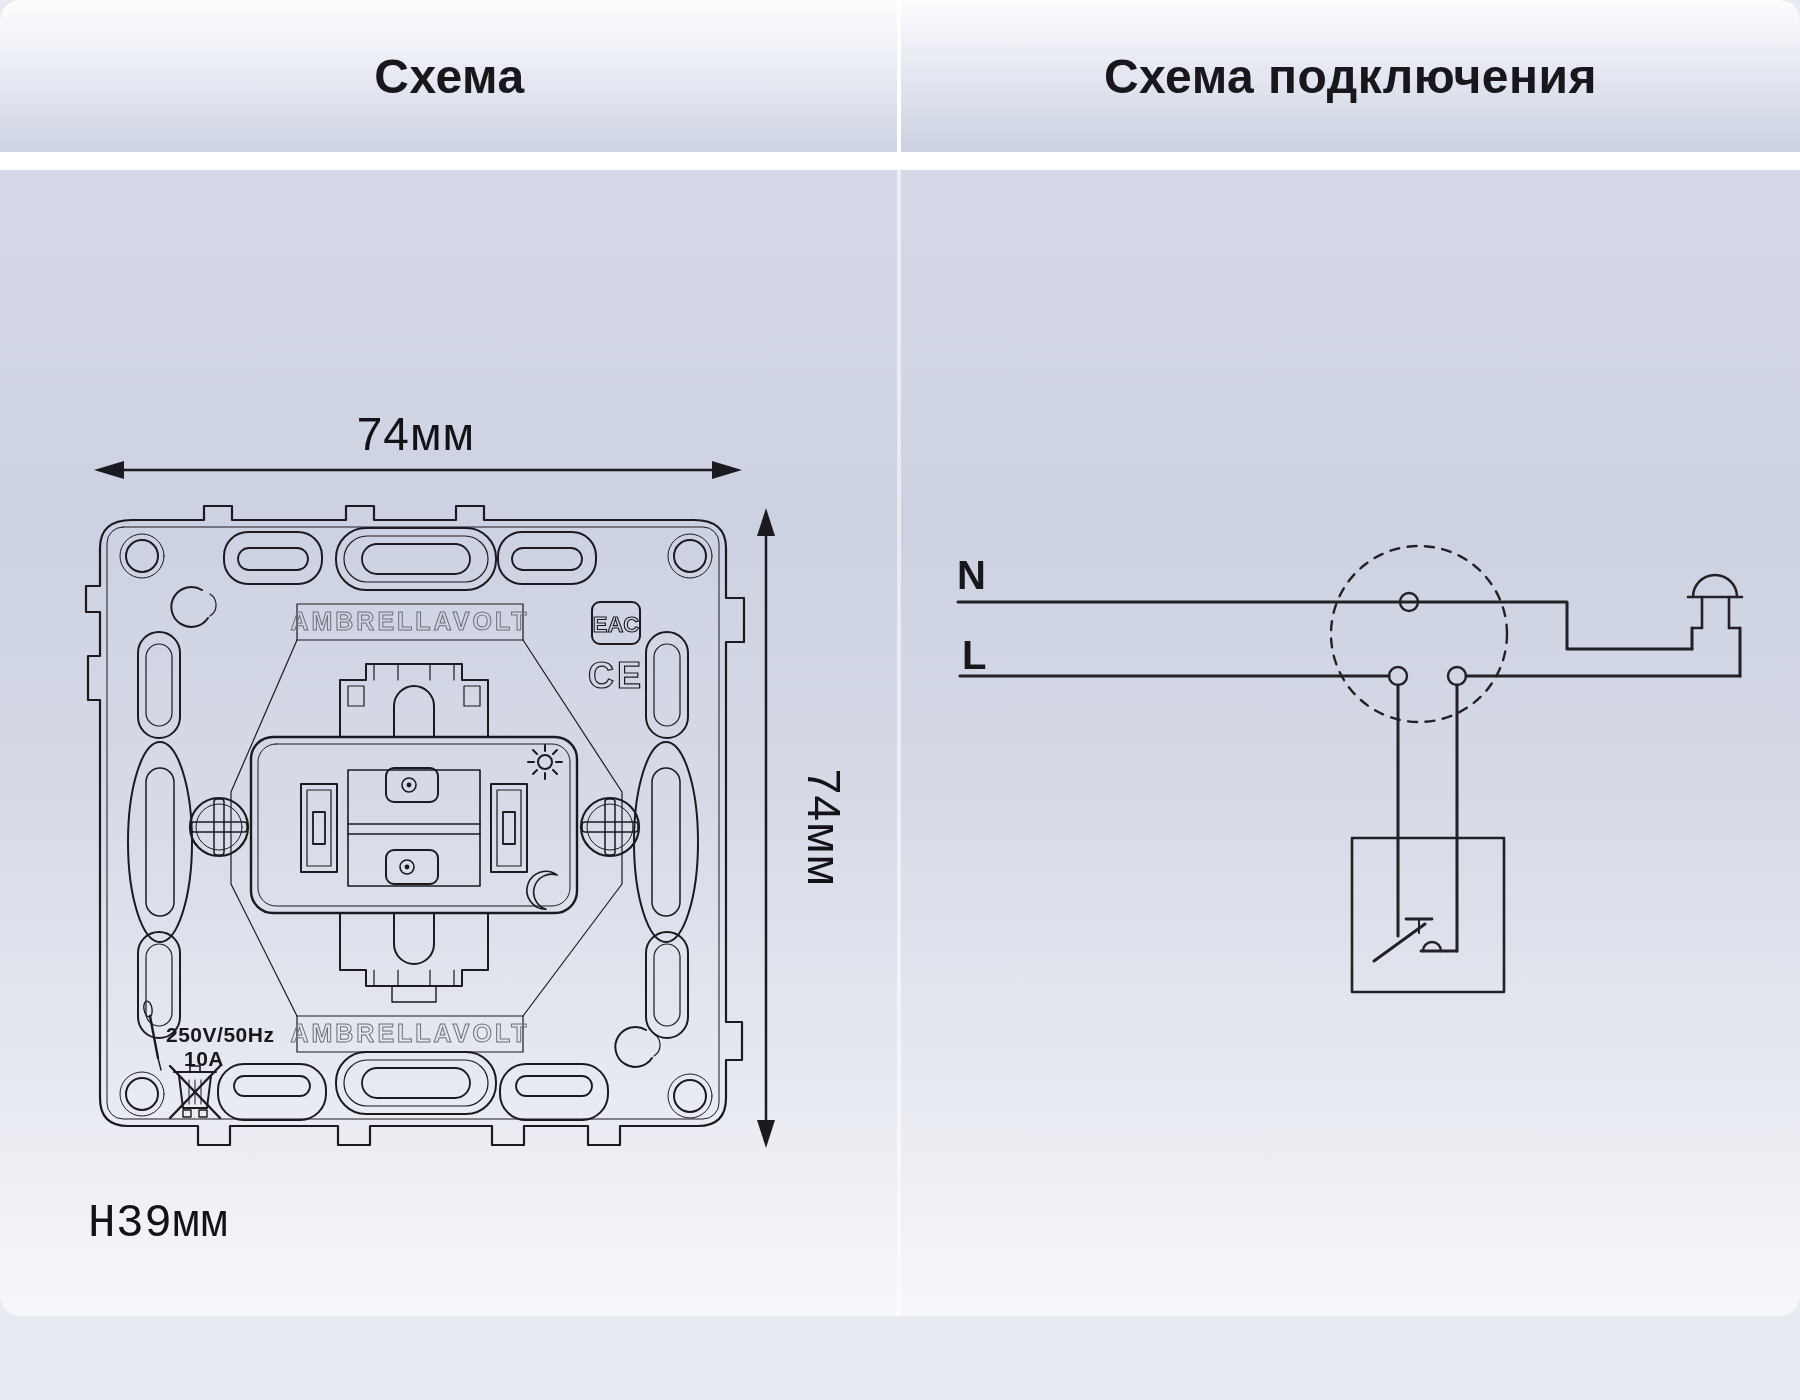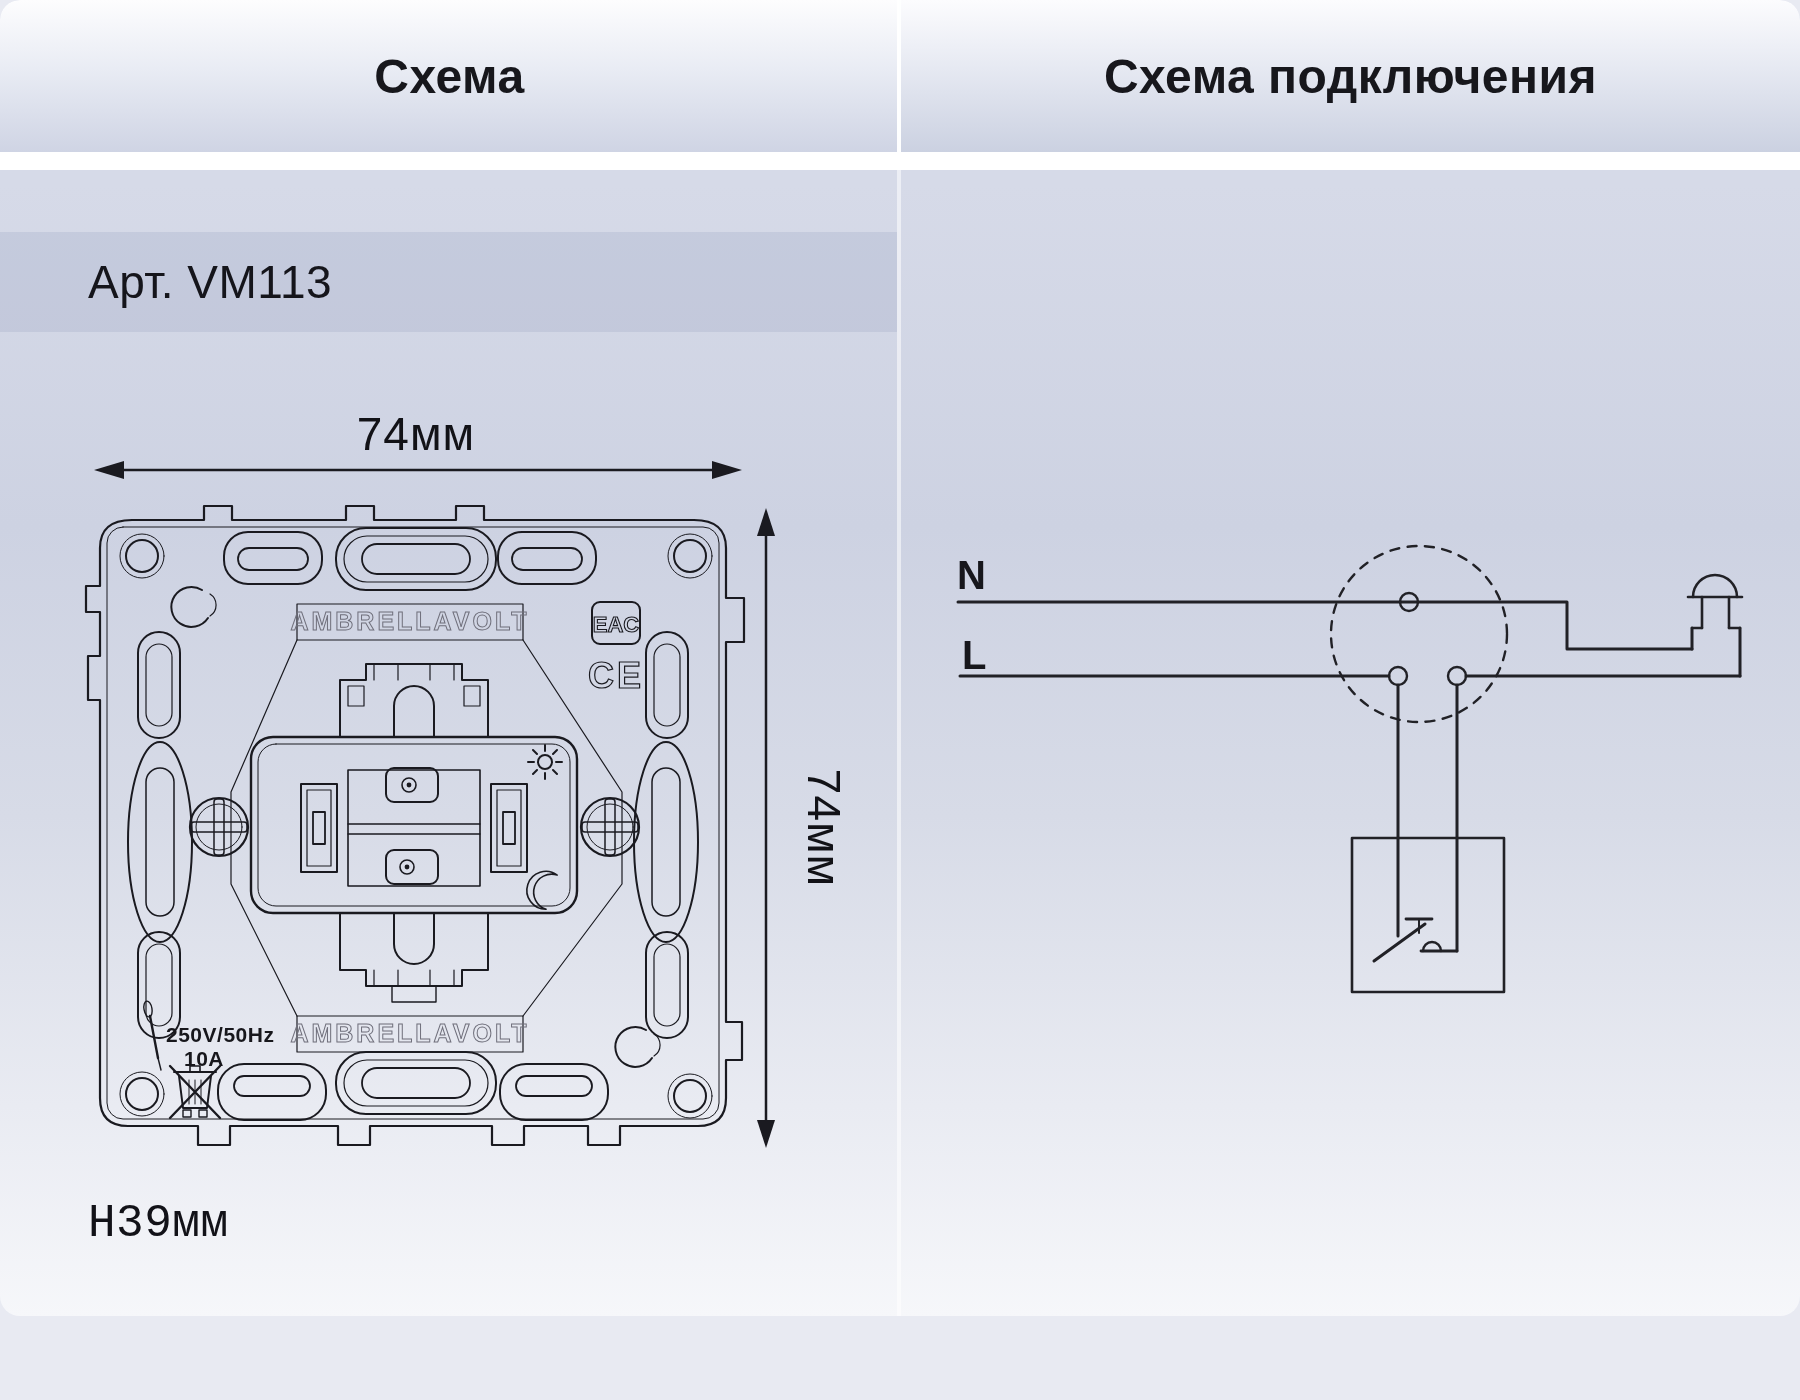--- a/index.html
+++ b/index.html
@@ -45,23 +45,20 @@
   <div class="hdr hdr-left">
     <div class="hdr-title">Схема</div>
   </div>
   <div class="hdr hdr-right">
     <div class="hdr-title">Схема подключения</div>
   </div>
   <div class="white-gap"></div>
   <div class="seam"></div>
   <div class="seam-top"></div>
 
-  <div class="art-band">
-    <div class="art-text">Арт. VM113</div>
-  </div>
 
   <div class="depth-label">H39мм</div>
 
   <svg style="left:0;top:330px" width="840" height="950" viewBox="0 330 840 950">
 
     <g>
       <text class="dim-label" x="416" y="450" text-anchor="middle">74мм</text>
       <line class="draw-ln" x1="118" y1="470" x2="718" y2="470" stroke-width="2.5"></line>
       <polygon points="94,470 124,461 124,479" fill="#1a1a20"></polygon>
       <polygon points="742,470 712,461 712,479" fill="#1a1a20"></polygon>

